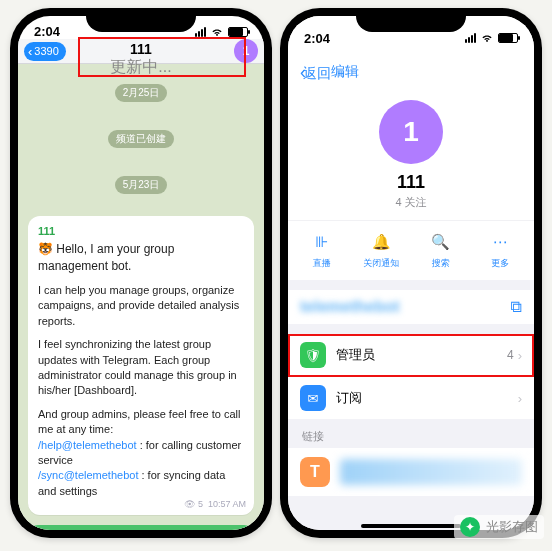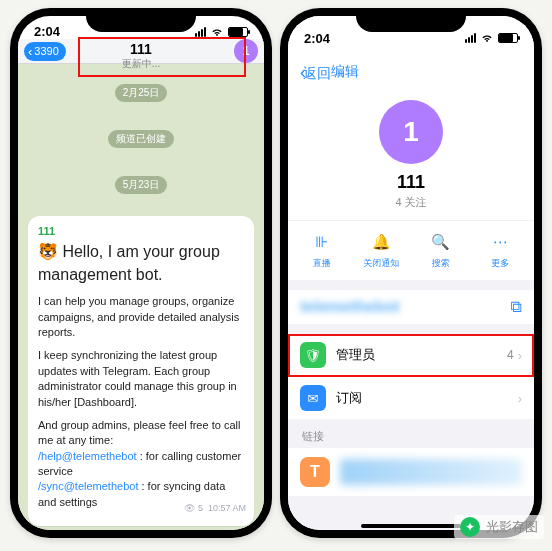--- a/index.html
+++ b/index.html
@@ -62,38 +62,38 @@
     position: relative;
   }
   .back-pill {
     background:#1e8cff;color:#fff;font-size:11px;
     padding:2px 7px;border-radius:10px;
     display:flex;align-items:center;gap:2px;
   }
   .back-pill .chev{font-size:13px;margin-left:-3px}
   .title-col { position:absolute;left:0;right:0;top:2px;text-align:center;pointer-events:none; }
   .title-col .t1{font-size:14px;font-weight:600}
-  .title-col .t2{font-size:10px;color:#888}
+  .title-col .t2{font-size:16px;color:#888}
   .red-box-title{ position:absolute;top:-2px;left:60px;right:18px;height:40px;border:2px solid #e11; pointer-events:none;}
   .avatar-s { width:24px;height:24px;border-radius:50%;background:#b07cff;color:#fff;display:flex;align-items:center;justify-content:center;font-size:12px;font-weight:600; }
 
   .chips { padding:6px 0 4px;text-align:center; }
   .chip { display:inline-block;background:rgba(120,140,100,.55);color:#fff;font-size:10px;padding:2px 8px;border-radius:10px;margin:14px; }
 
   .bubble {
     background:#fff;margin:4px 10px;border-radius:12px;
     padding:8px 10px;font-size:11px;line-height:1.4;color:#222;
     box-shadow:0 1px 0 rgba(0,0,0,.05);
     position:relative;
   }
   .bubble .from{color:#2fa84f;font-size:11px;font-weight:600;margin-bottom:2px;display:block}
-  .bubble .bot{font-size:16px}
+  .bubble .bot{font-size:12px}
   .bubble p{margin:0 0 8px}
   .bubble a{color:#2a8cff;text-decoration:none}
-  .bubble .ts{position:absolute;right:8px;bottom:12px;font-size:9px;color:#aab}
+  .bubble .ts{position:absolute;right:8px;bottom:4px;font-size:9px;color:#aab}
   .eye{font-size:9px}
 
   .add-btn { margin:6px 12px;background:#4bc26b;color:#fff;text-align:center;padding:20px;border-radius:8px;font-size:12px;font-weight:500; }
 
   .input-row { background:#f4f5f7;padding:6px 8px;display:flex;align-items:center;gap:8px;border-top:1px solid #d6d7db; }
   .home-ind{width:100px;height:4px;background:#000;border-radius:3px;margin:3px auto 2px}
 
   
   .prof { background:#f2f2f7; flex:1; display:flex; flex-direction:column; }
   .nav-r { height:40px;display:flex;align-items:center;justify-content:flex-start;padding:0 12px;font-size:14px;color:#2a8cff;background:#fff; }
@@ -165,21 +165,21 @@
       <div class="chips">
         <span class="chip">2月25日</span><br>
         <span class="chip">频道已创建</span><br>
         <span class="chip">5月23日</span>
       </div>
 
       <div class="bubble">
         <span class="from">111</span>
         <p class="bot"><span>🐯 </span><span>Hello, I am your group management bot.</span></p>
         <p>I can help you manage groups, organize campaigns, and provide detailed analysis reports.</p>
-        <p>I keep synchronizing the latest group updates with Telegram. Each group administrator could manage this group in his/her [Dashboard].</p>
+        <p>I feel synchronizing the latest group updates with Telegram. Each group administrator could manage this group in his/her [Dashboard].</p>
         <p>
           <span>And group admins, please feel free to call me at any time:</span><br>
           <a>/help@telemethebot</a><span> :  for calling customer service</span><br>
           <a>/sync@telemethebot</a><span> : for syncing data and settings</span>
         </p>
         <span class="ts">
           <span class="eye">👁 </span><span>5</span>
           &nbsp;<span>10:57 AM</span>
         </span>
       </div>

